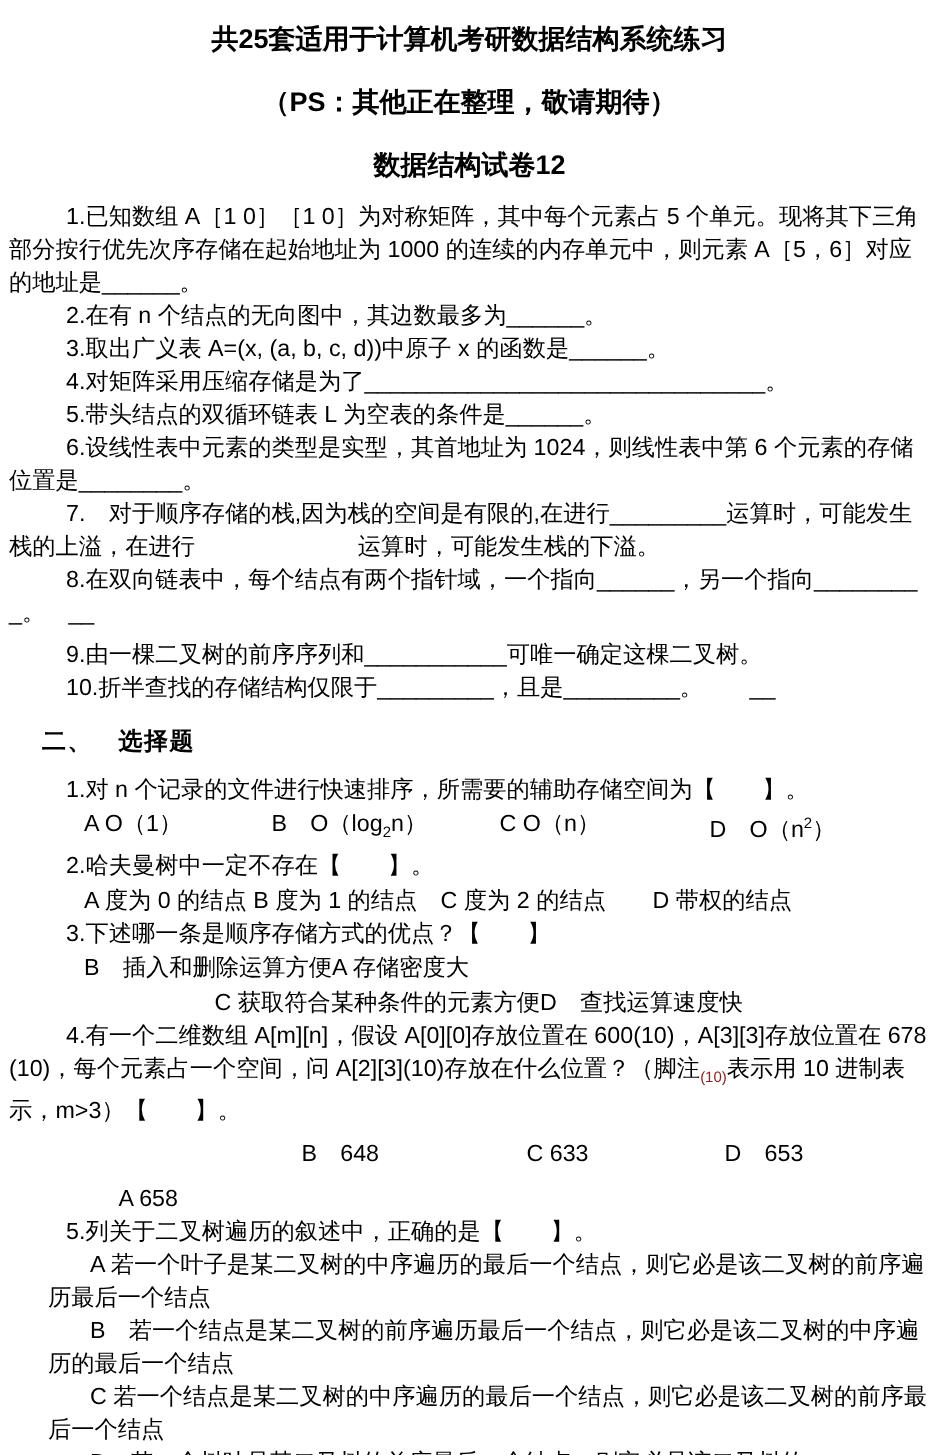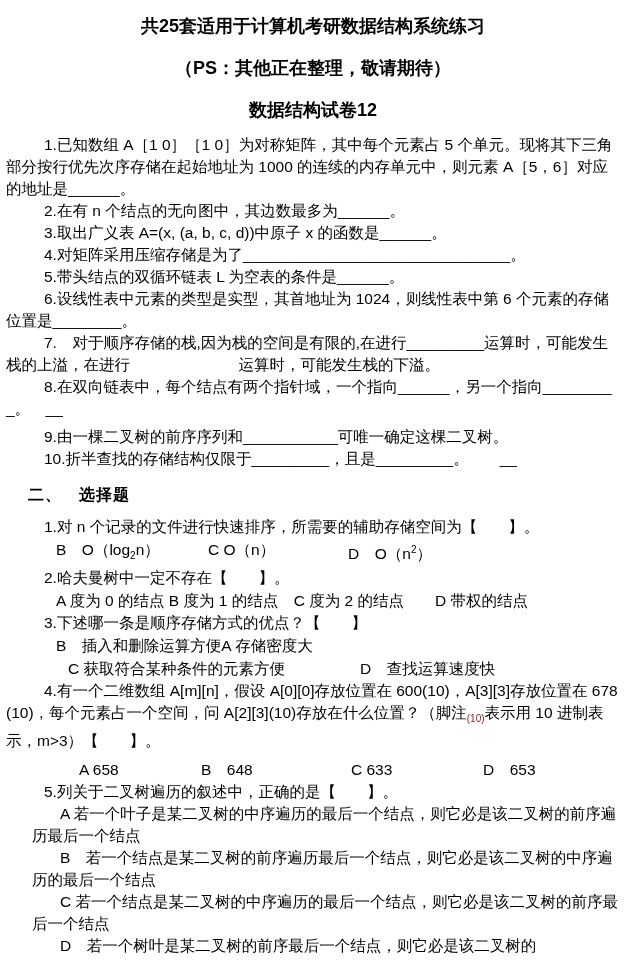--- a/index.html
+++ b/index.html
@@ -32,23 +32,23 @@
     display:flex;font-size:15.5px;line-height:23px;margin:0;
   }
   .q1opts{padding-left:52px;}
   .q1opts .oA{width:125px;}
   .q1opts .oB{width:152px;}
   .q1opts .oC{width:140px;}
   .q2opts{padding-left:52px;}
   .q3row1{padding-left:52px;}
   .q3row1 .oL{width:290px;}
   .q3row2{padding-left:64px;}
-  .q3row2 .oL{width:292px;}
+  .q3row2 .oL{width:292px;text-align:right;}
   .q4opts{padding-left:75px;}
-  .q4opts .oA{width:122px;}
+  .q4opts .oA{width:122px;margin-top:30px;}
   .q4opts .oB{width:150px;}
   .q4opts .oC{width:132px;}
   .optpara{
     font-size:15.5px;line-height:22px;margin:0;
     padding-left:28px;text-indent:28px;
     word-break:break-all;
   }
   sub{font-size:10px;}
   sup{font-size:10px;}
   .fn{color:#8b2222;}
@@ -73,20 +73,21 @@
   <p class="q">7.　对于顺序存储的栈,因为栈的空间是有限的,在进行_________运算时，可能发生栈的上溢，在进行　　　　　　　运算时，可能发生栈的下溢。</p>
   <p class="q">8.在双向链表中，每个结点有两个指针域，一个指向______，另一个指向_________。　__</p>
   <div class="gap8"></div>
   <p class="q">9.由一棵二叉树的前序序列和___________可唯一确定这棵二叉树。</p>
   <p class="q">10.折半查找的存储结构仅限于_________，且是_________。　　__</p>
 
   <div class="h2">二、　选择题</div>
 
   <p class="q">1.对 n 个记录的文件进行快速排序，所需要的辅助存储空间为【　　】。</p>
   <div class="opt-row q1opts">
+    <span class="opt oA">A O（1）</span>
     <span class="opt oB"><span>B　O（log</span><sub>2</sub><span>n）</span></span>
     <span class="opt oC">C O（n）</span>
     <span class="opt oD"><span>D　O（n</span><sup>2</sup><span>）</span></span>
   </div>
 
   <p class="q">2.哈夫曼树中一定不存在【　　】。</p>
   <div class="opt-row q2opts">
     <span>A 度为 0 的结点 B 度为 1 的结点　C 度为 2 的结点　　D 带权的结点</span>
   </div>
 

